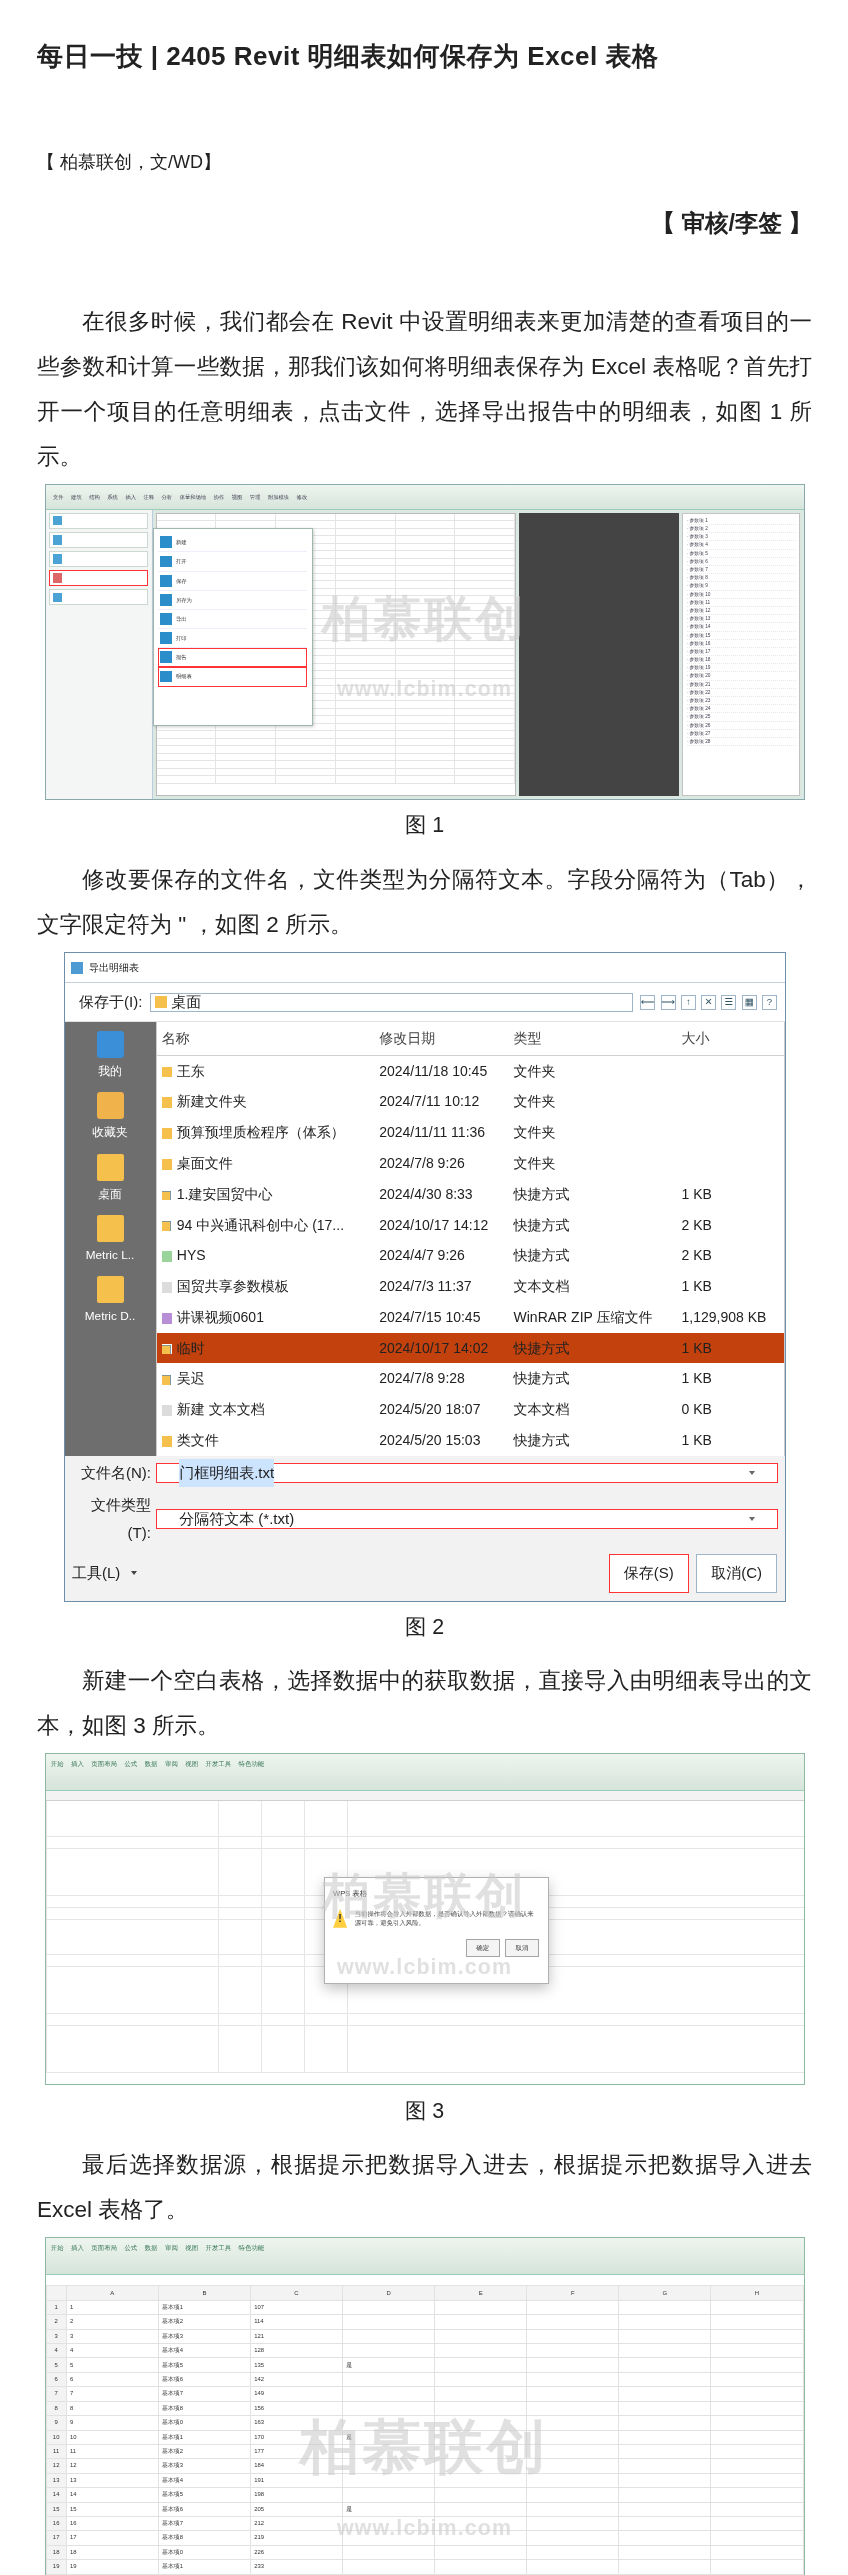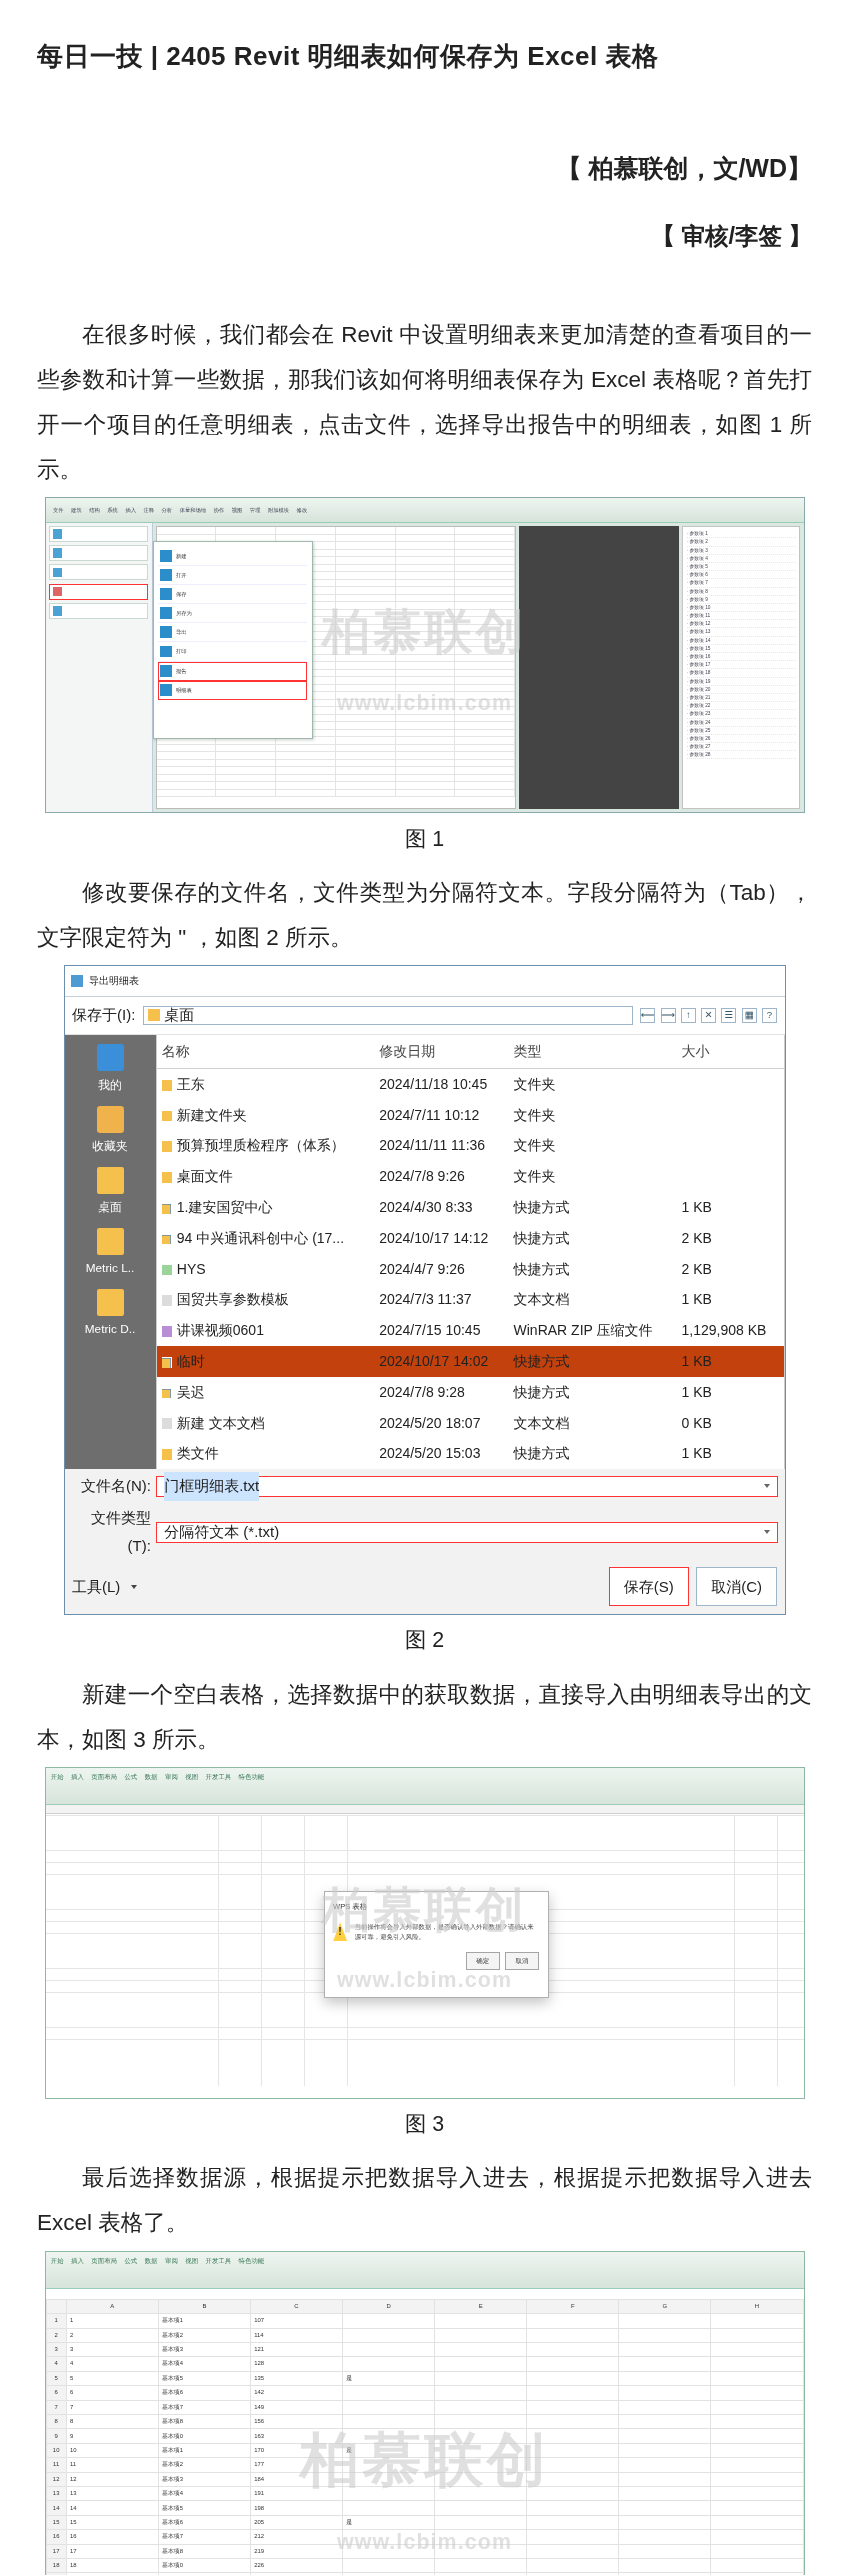--- a/index.html
+++ b/index.html
@@ -12,23 +12,22 @@
     line-height: 1.9;
   }
   .title {
     font-size: 26px;
     font-weight: bold;
     color: #222;
     margin-bottom: 64px;
     letter-spacing: 0.5px;
   }
   .byline {
-    text-align: right;
-    font-size: 25px;
-    font-weight: bold;
+    font-size: 18px;
+    font-weight: normal;
     color: #222;
     margin-bottom: 21.4px;
   }
   .reviewer {
     text-align: right;
     font-size: 23.5px;
     font-weight: bold;
     color: #222;
     margin-bottom: 53px;
   }
@@ -176,21 +175,21 @@
   .fig2 .tbar .ticon {
     width: 11.8px; height: 11.8px; background: #4e9bd4; margin-right: 6.4px;
   }
   .fig2 .pathrow {
     display: flex; align-items: center;
     padding: 4.3px 7.5px;
     background: #fff;
     border-bottom: 0.5px solid #e2e2e2;
     gap: 7.5px;
   }
-  .fig2 .pathrow .lbl { white-space: nowrap; }
+  .fig2 .pathrow .lbl { white-space: nowrap; margin-left: 7px; }
   .fig2 .pathrow .combo {
     flex: 1;
     height: 19px;
     border: 0.5px solid #9fb5c9;
     background: #fff;
     display: flex; align-items: center; gap: 4.3px;
     padding: 0 4.3px;
   }
   .fig2 .pathrow .combo .fi {
     width: 11.8px; height: 11.8px; background: #f6c04d;
@@ -257,21 +256,21 @@
     background: #f2f2f2;
   }
   .fig2 .row2 {
     display: flex; align-items: center; gap: 5.3px;
   }
   .fig2 .row2 .lbl { width: 80px; text-align: right; }
   .fig2 .row2 .combo {
     flex: 1; height: 20.3px;
     border: 0.5px solid #9fb5c9; background: #fff;
     display: flex; align-items: center;
-    padding: 0 7px;
+    padding: 0 22px;
   }
   .fig2 .row2 .combo.red { border: 1.6px solid #f33; }
   .fig2 .row2 .combo .tri {
     margin-left: auto;
     width: 0; height: 0;
     border-left: 3.7px solid transparent;
     border-right: 3.7px solid transparent;
     border-top: 4.3px solid #666;
   }
   .fig2 .btnrow {

